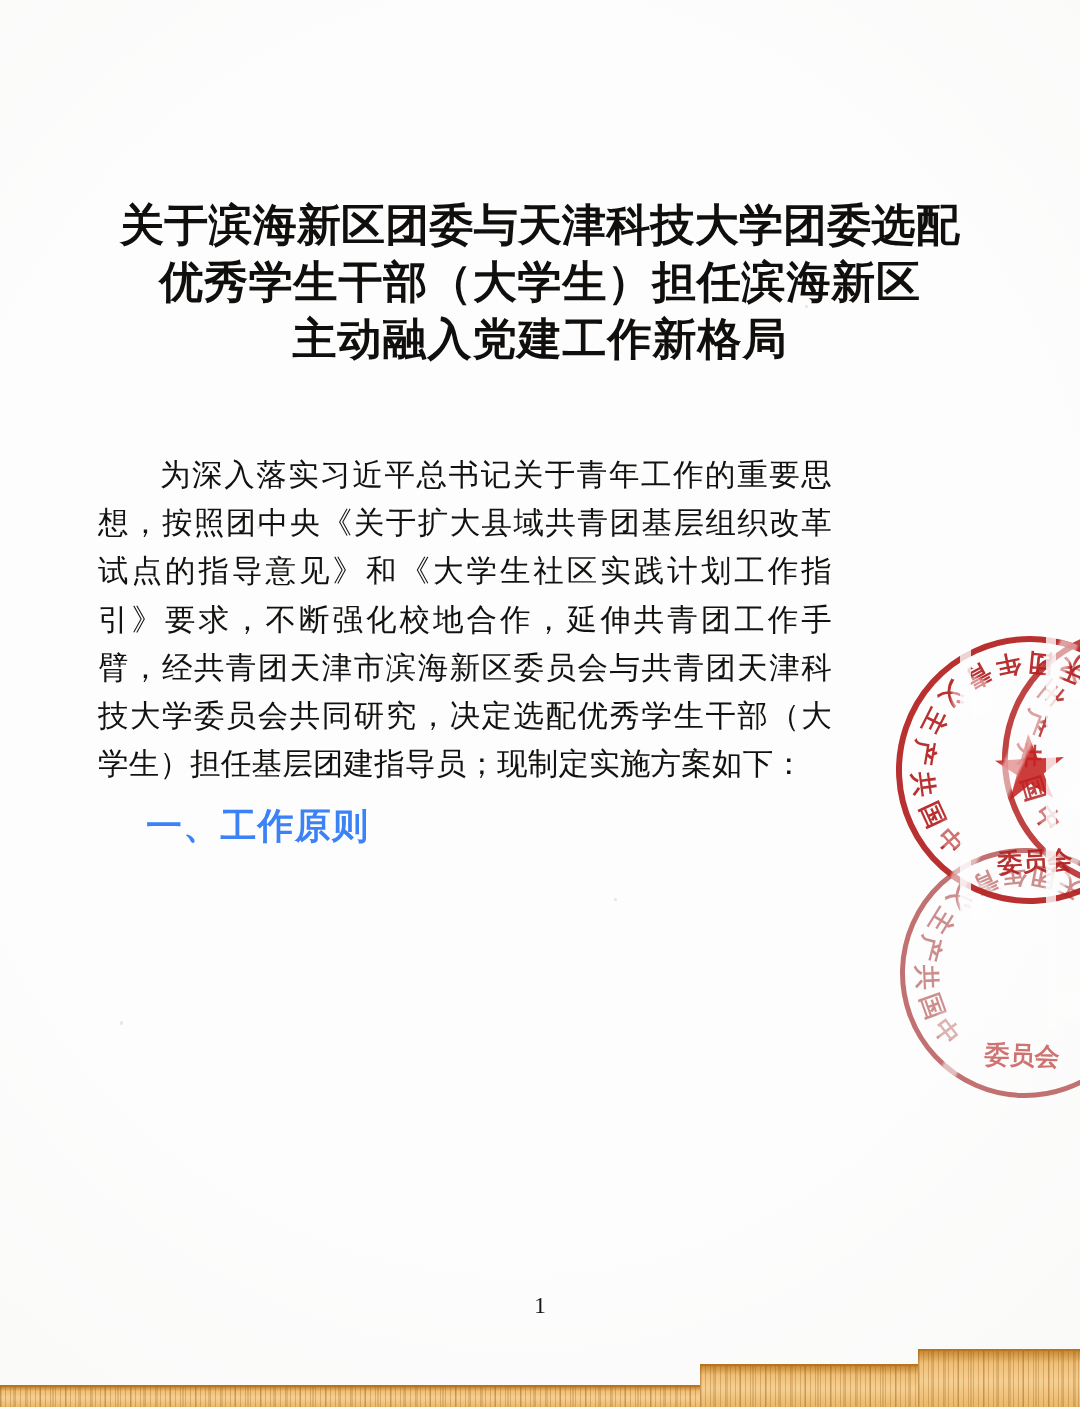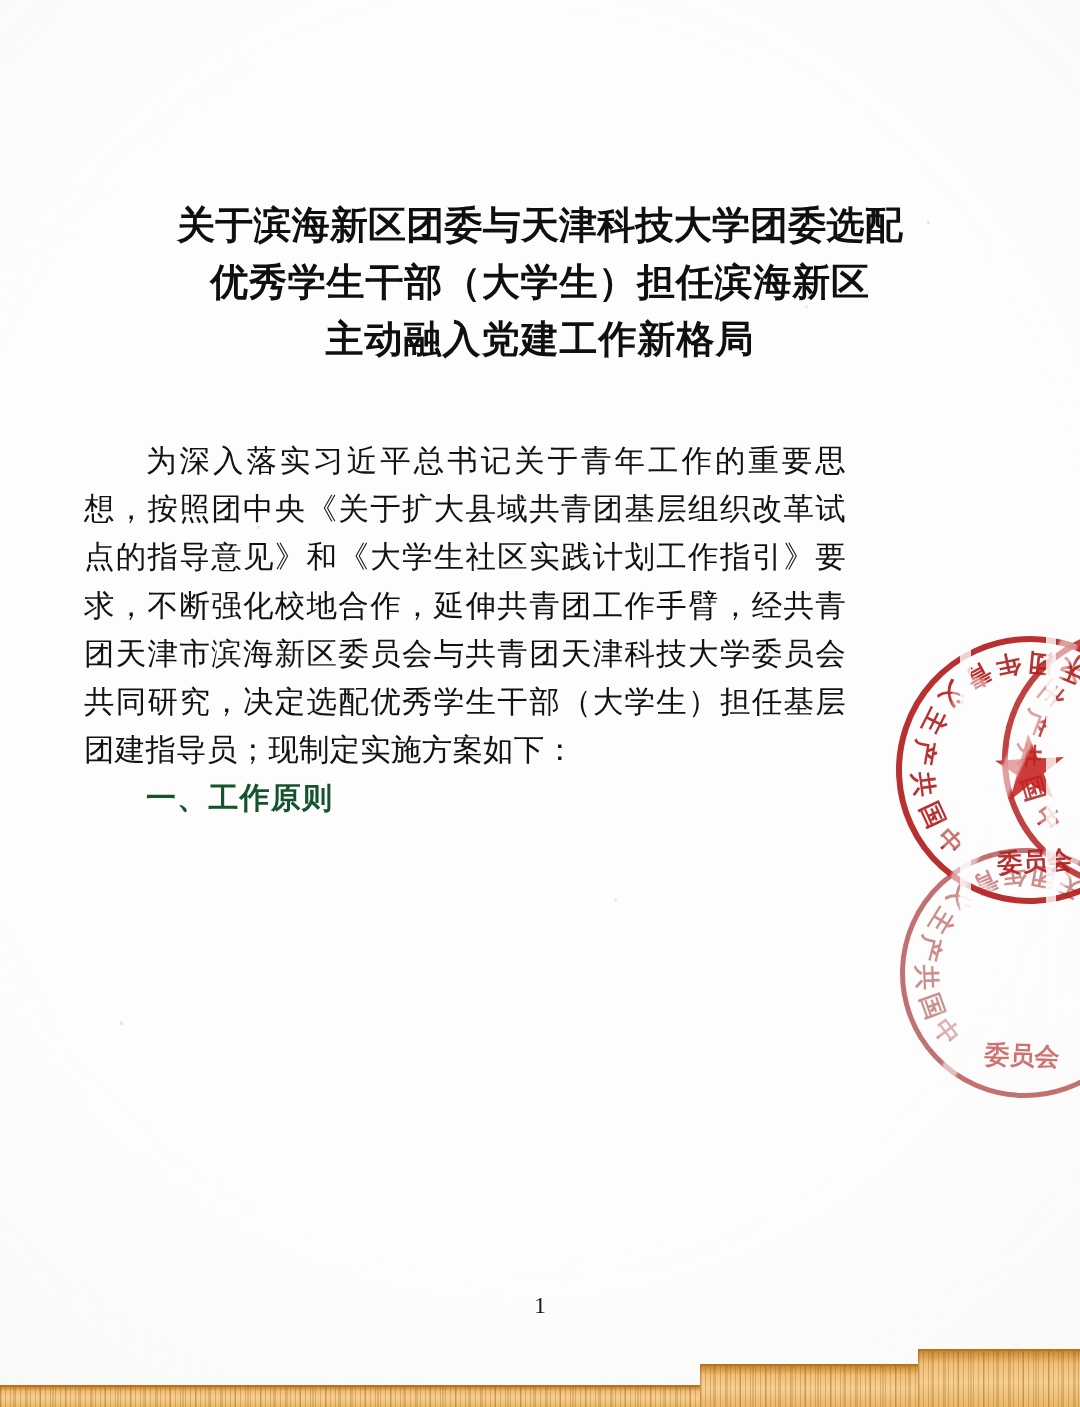--- a/index.html
+++ b/index.html
@@ -42,21 +42,21 @@
   
   .doc-title {
     position: absolute;
     left: 0;
     right: 0;
     top: 196px;
     text-align: center;
     color: #100f0d;
     font-family: "DejaVu Serif", "Liberation Serif", serif;
     font-weight: 700;
-    font-size: 38px;
+    font-size: 44px;
     line-height: 57px;
     letter-spacing: 0.5px;
   }
   .doc-title .tline {
     display: block;
     white-space: nowrap;
   }
   .doc-title .tline-1 { letter-spacing: 0.2px; }
   .doc-title .tline-2 { letter-spacing: 0.8px; }
   .doc-title .tline-3 { letter-spacing: 1.0px; }
@@ -70,29 +70,29 @@
   }
   .para {
     color: #131210;
     font-family: "DejaVu Serif", "Liberation Serif", serif;
     font-size: 30.5px;
     line-height: 48.2px;
     text-align: justify;
     text-align-last: left;
     text-justify: inter-character;
     letter-spacing: 0.2px;
-    margin: 0;
+    margin: 14px;
   }
   .para.indent { text-indent: 62px; }
 
   .section-heading {
-    color: #14532d;
+    color: #3b82f6;
     font-family: "Liberation Sans", "DejaVu Sans", sans-serif;
     font-weight: 700;
-    font-size: 30px;
+    font-size: 36px;
     line-height: 48.2px;
     letter-spacing: 1.2px;
     text-indent: 62px;
     margin: 0;
   }
 
   
   .page-number {
     position: absolute;
     left: 0;

